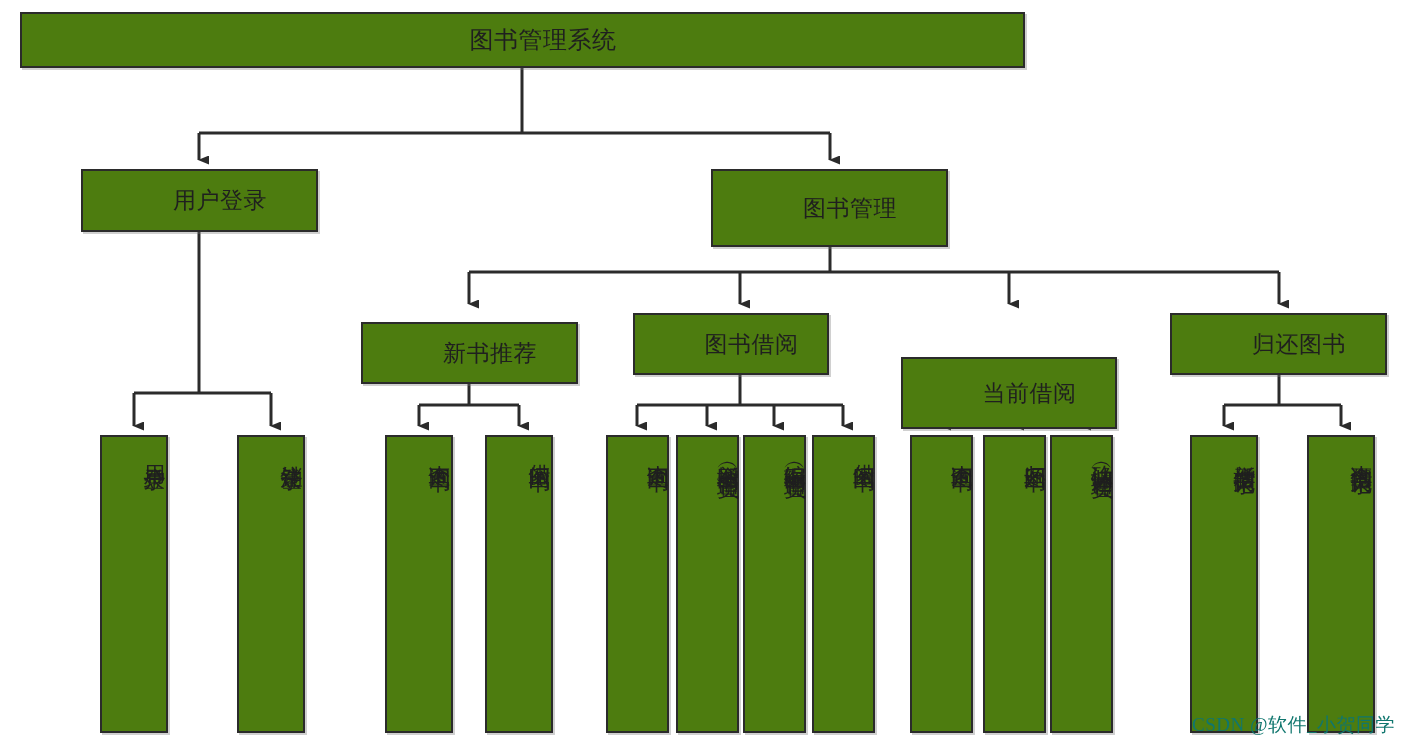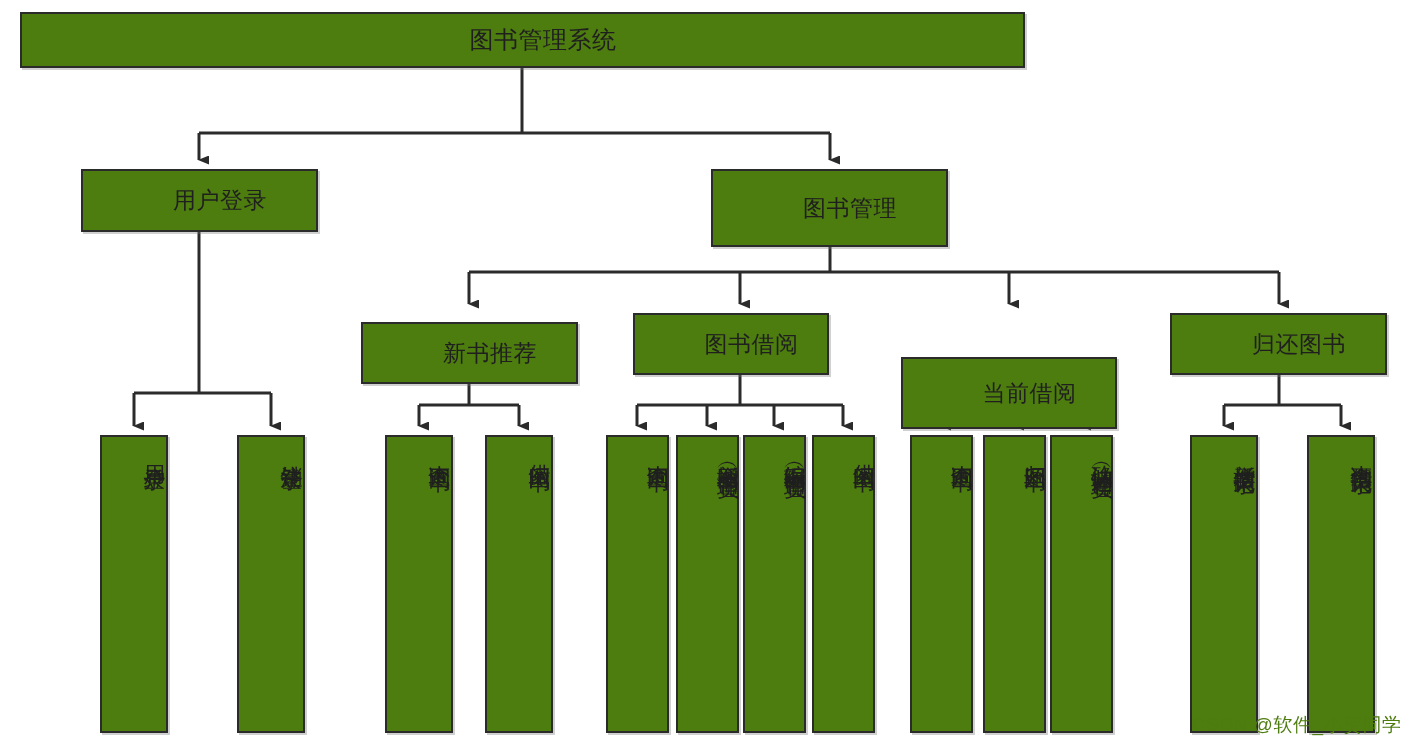--- a/index.html
+++ b/index.html
@@ -55,24 +55,24 @@
     writing-mode: vertical-rl;
     text-orientation: upright;
     font-size: 22px;
     line-height: 1.28;
     letter-spacing: 2px;
   }
   .node.root .node-label { font-size: 24px; }
   .watermark {
     position: absolute;
     font-size: 19px;
-    color: #4d7c0f;
+    color: #0f766e;
     white-space: nowrap;
     letter-spacing: 0.5px;
-    font-family: Liberation Sans, sans-serif;
+    font-family: Liberation Serif, serif;
   }
 </style>
 </head>
 <body>
 
 <div id="diagram-canvas">
 
   <svg id="connector-layer" viewBox="0 0 1405 747" width="1405" height="747" xmlns="http://www.w3.org/2000/svg">
     <defs>
       <marker id="arrowhead" markerWidth="9" markerHeight="11" refX="4.5" refY="10" orient="auto" markerUnits="userSpaceOnUse">

